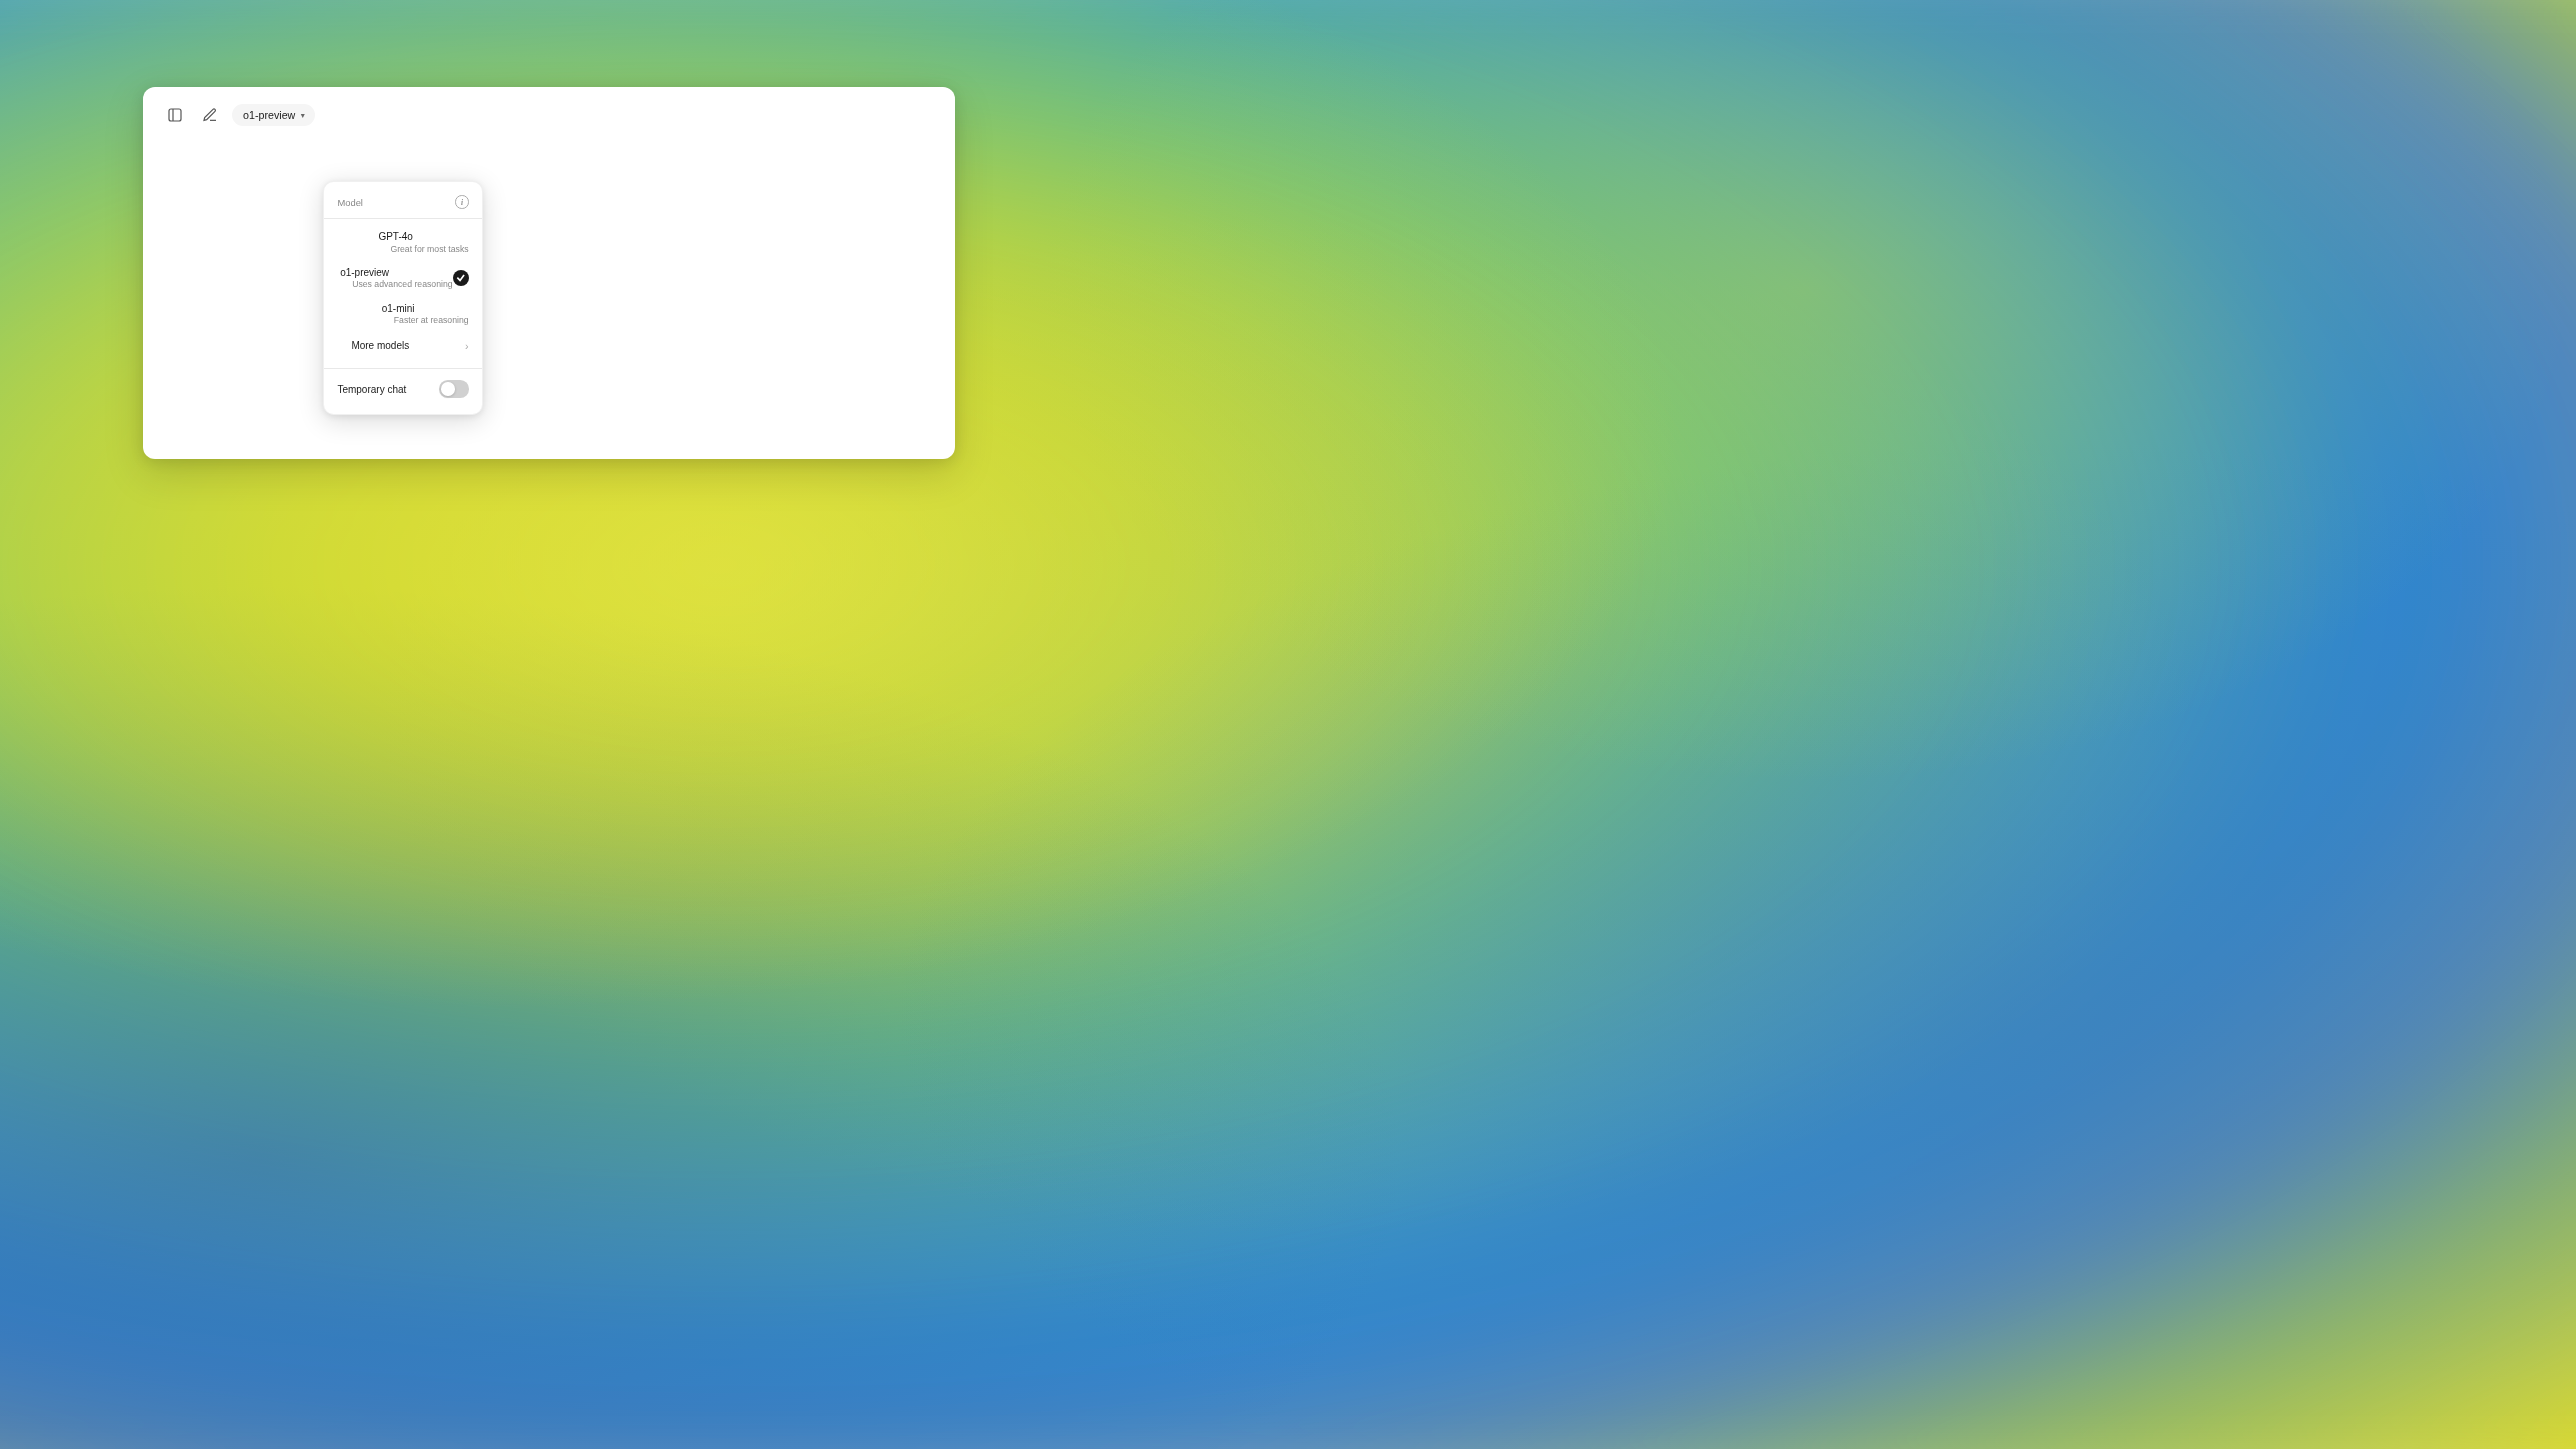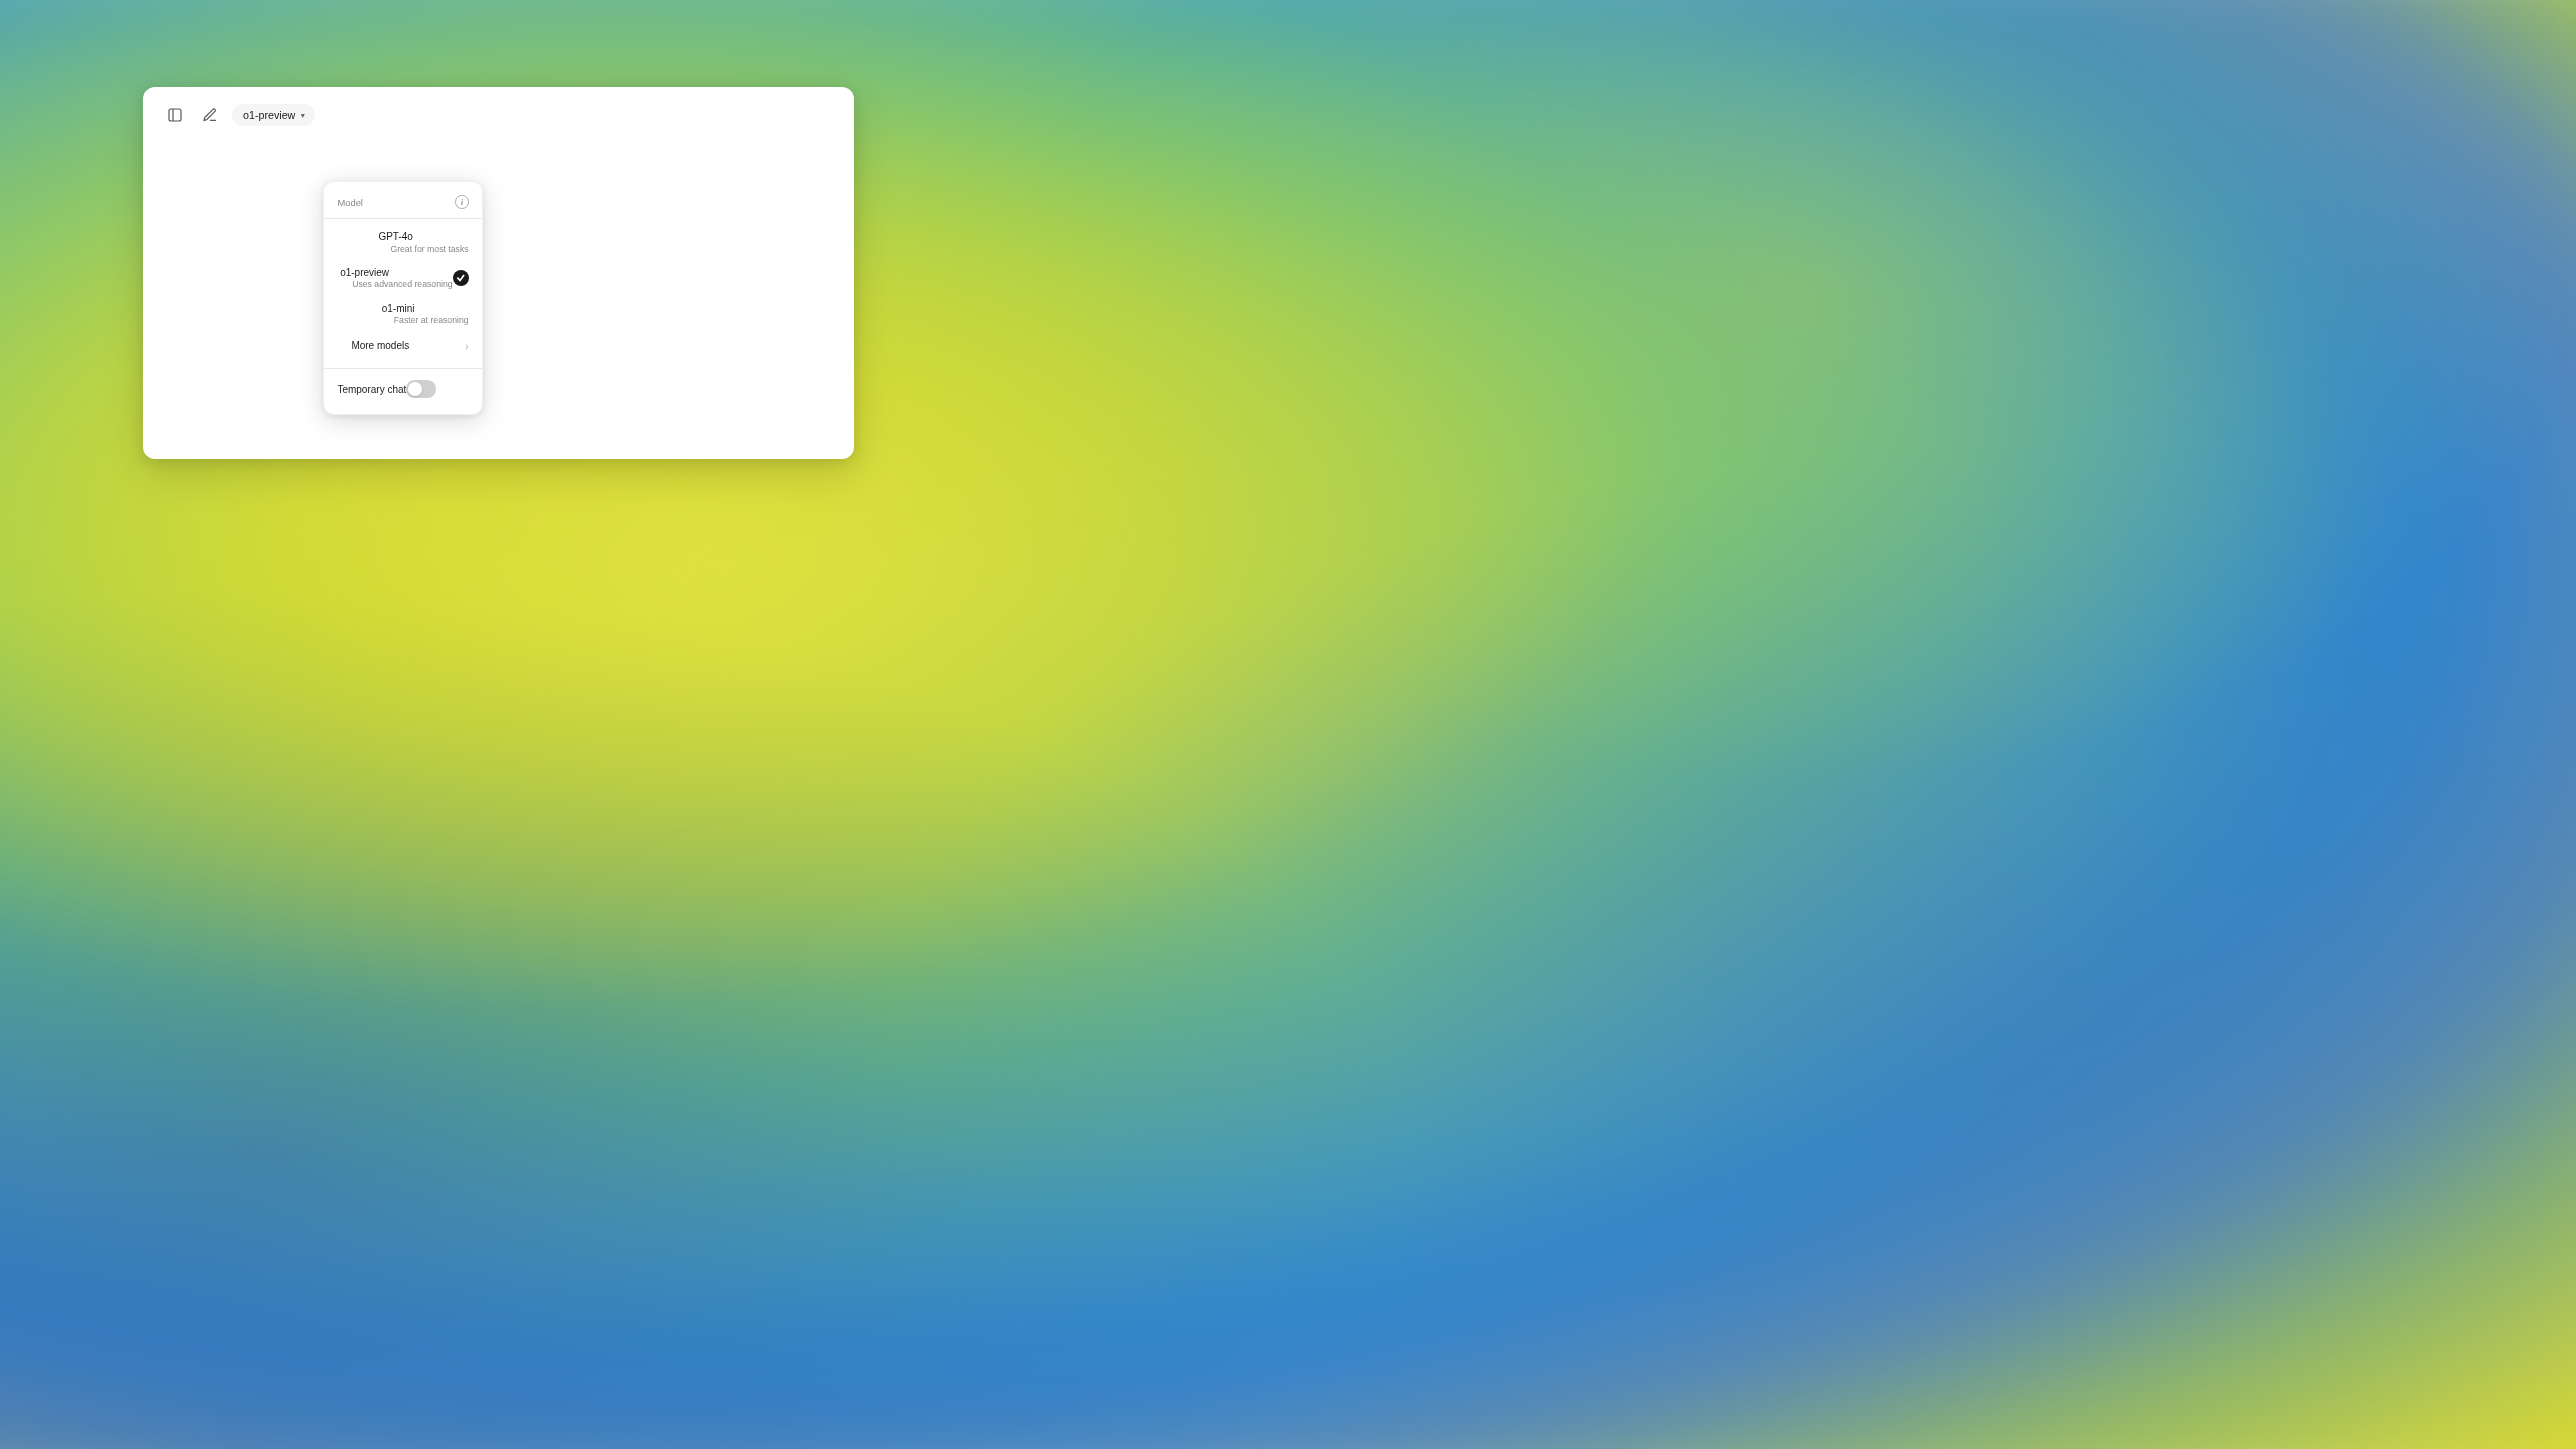--- a/index.html
+++ b/index.html
@@ -32,21 +32,21 @@
         radial-gradient(ellipse at 70% 20%, rgba(180, 210, 80, 0.5) 0%, transparent 30%),
         radial-gradient(ellipse at 80% 70%, rgba(70, 130, 180, 0.6) 0%, transparent 40%),
         radial-gradient(ellipse at 10% 80%, rgba(60, 100, 160, 0.5) 0%, transparent 35%),
         radial-gradient(ellipse at 50% 50%, rgba(160, 200, 140, 0.3) 0%, transparent 50%);
     }
 
     .window {
       position: absolute;
       left: 143px;
       top: 87px;
-      width: 711px;
+      width: 812px;
       height: 372px;
       background: #ffffff;
       border-radius: 12px;
       box-shadow: 0 13.4px 40px rgba(0,0,0,0.15), 0 2.7px 13.4px rgba(0,0,0,0.1);
     }
 
     .toolbar {
       display: flex;
       align-items: center;
       padding: 16px 20px;
@@ -205,21 +205,21 @@
 
     .dropdown-divider {
       height: 0.7px;
       background: #e8e8e8;
       margin: 2.7px 0;
     }
 
     .temporary-chat-row {
       display: flex;
       align-items: center;
-      justify-content: flex-start;
+      justify-content: space-between;
       padding: 9.4px 13.4px 5.4px 13.4px;
     }
 
     .temporary-chat-label {
       font-size: 10px;
       font-weight: 500;
       color: #1a1a1a;
     }
 
     .toggle {

